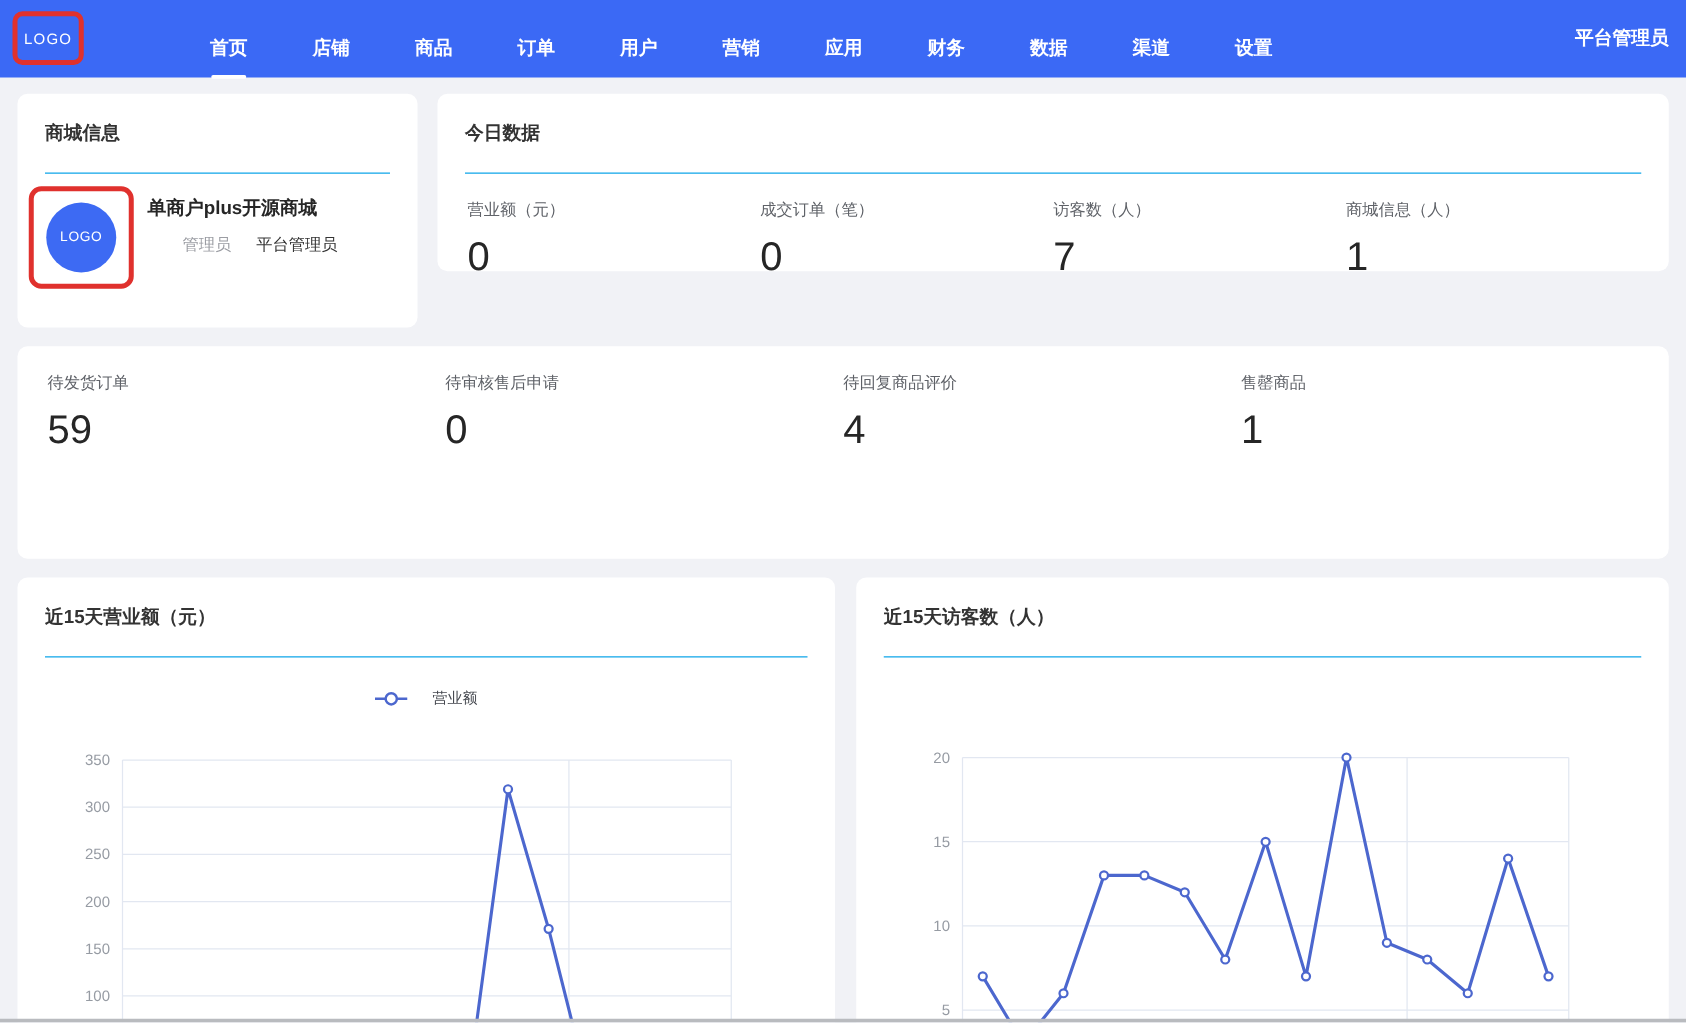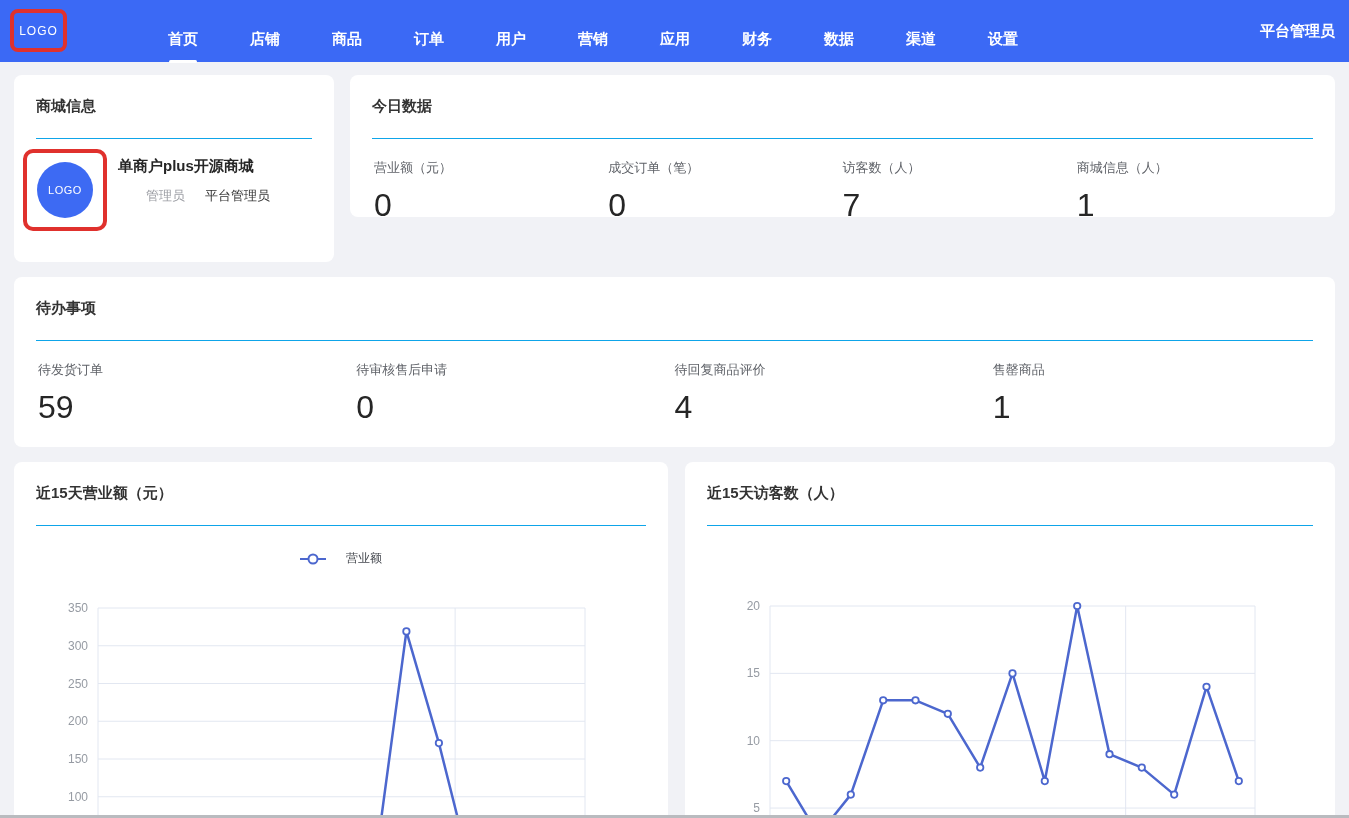--- a/index.html
+++ b/index.html
@@ -119,21 +119,20 @@
       <div class="stat-value">7</div>
     </div>
     <div class="stat-col">
       <div class="stat-label">商城信息（人）</div>
       <div class="stat-value">1</div>
     </div>
   </div>
 </div>
 
 <div class="card" id="card-todo">
-  <div class="card-head">待办事项</div>
   <div class="stat-row">
     <div class="stat-col">
       <div class="stat-label">待发货订单</div>
       <div class="stat-value">59</div>
     </div>
     <div class="stat-col">
       <div class="stat-label">待审核售后申请</div>
       <div class="stat-value">0</div>
     </div>
     <div class="stat-col">

